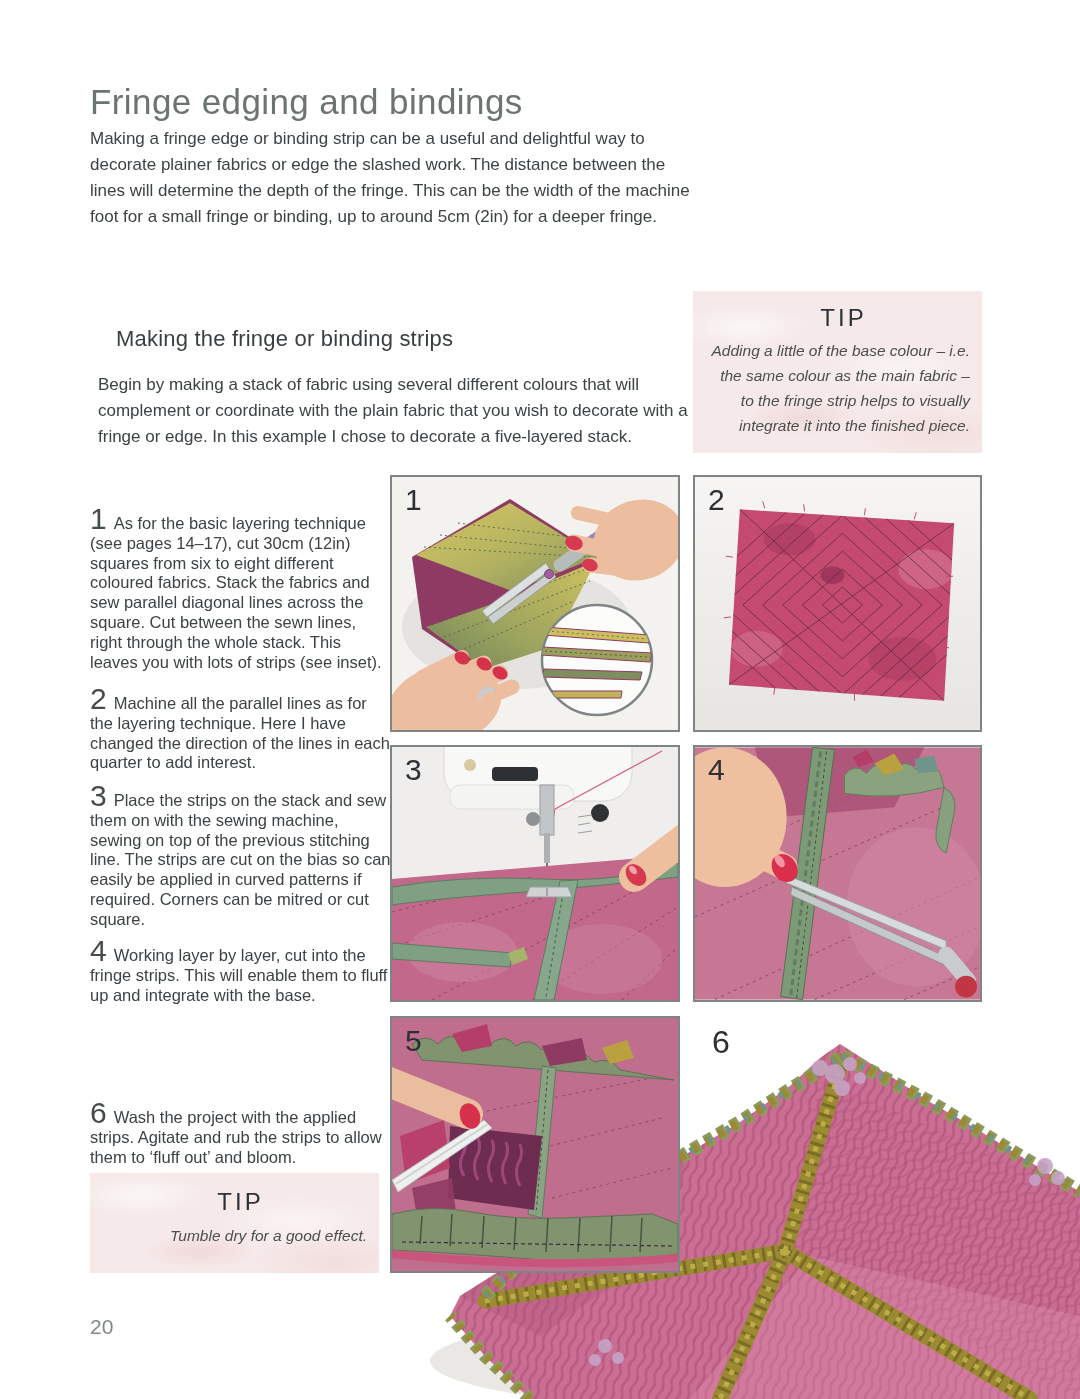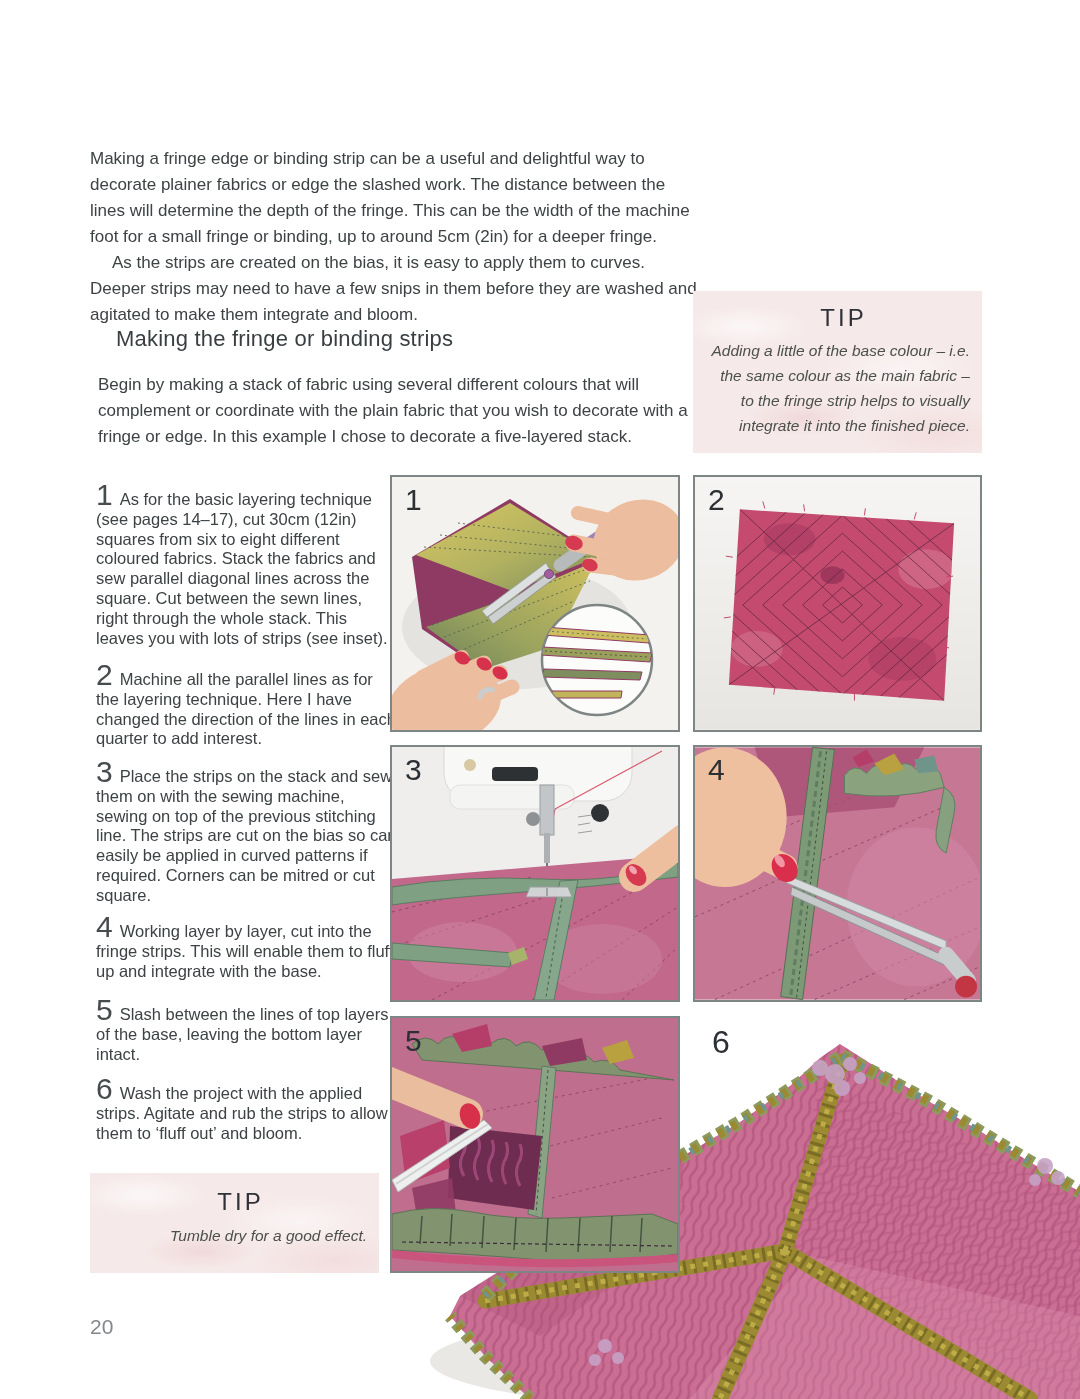--- a/index.html
+++ b/index.html
@@ -5,21 +5,21 @@
   html,body { margin:0; padding:0; background:#ffffff; }
   .page {
     position:relative; width:1080px; height:1399px; background:#ffffff;
     font-family:"Liberation Sans", sans-serif; overflow:hidden;
     color:#3d4245;
   }
   .page-title {
     position:absolute; left:90px; top:82px; font-size:35px; font-weight:300;
     color:#6b7471; letter-spacing:0.4px;
   }
-  .intro { position:absolute; left:90px; top:146px; width:612px; font-size:17px; line-height:26px; color:#3d4245; }
+  .intro { position:absolute; left:90px; top:126px; width:612px; font-size:17px; line-height:26px; color:#3d4245; }
   .intro p { margin:0; }
   .intro .indent { text-indent:22px; }
   .section-heading {
     position:absolute; left:90px; top:326px; font-size:22px; font-weight:400;
     color:#393e41; letter-spacing:0.2px;margin-left:26px;
   }
   .section-body { position:absolute; left:90px; top:364px; width:612px; font-size:17px; line-height:26px; color:#3d4245; margin:8px; }
 
   .tip-box {
     position:absolute; text-align:center; box-sizing:border-box;
@@ -29,21 +29,21 @@
       radial-gradient(ellipse 80px 26px at 38% 78%, rgba(236,204,206,0.55), rgba(236,204,206,0) 70%),
       radial-gradient(ellipse 120px 40px at 85% 88%, rgba(240,214,214,0.6), rgba(240,214,214,0) 70%),
       #f6e9e9;
   }
   .tip-right { left:693px; top:291px; width:289px; height:162px; padding-top:13px; }
   .tip-bottom { left:90px; top:1173px; width:289px; height:100px; padding-top:15px; }
   .tip-label { font-size:24px; font-weight:400; letter-spacing:3px; color:#2e3237;padding-left:12px; }
   .tip-text { font-style:italic; font-size:15.5px; line-height:25px; color:#4b504c; padding:6px 12px 0 12px;text-align:right; }
   .tip-bottom .tip-text { padding-top:7px; }
 
-  .step { position:absolute; left:96px; width:301px; font-size:16.5px; line-height:19.8px; color:#3d4245; }
+  .step { position:absolute; left:90px; width:301px; font-size:16.5px; line-height:19.8px; color:#3d4245;margin-top:24px; }
   .step-num { font-size:30px; font-weight:300; color:#464b4e; line-height:19.8px; margin-right:7px; }
   .s1 { top:485px; } .s2 { top:665px; } .s3 { top:762px; }
   .s4 { top:917px; } .s5 { top:1000px; } .s6 { top:1079px; }
 
   .photo { position:absolute; border:2px solid #7e8685; box-sizing:border-box; background:#f2f1ef; }
   .photo svg { display:block; width:100%; height:100%; }
   .photo-num {
     position:absolute; top:6px; left:13px; font-size:30px; font-weight:300; color:#2c3034;
   }
   .p1 { left:390px; top:475px; width:290px; height:257px; }
@@ -54,39 +54,38 @@
   .p6 { left:390px; top:1016px; width:690px; height:383px; border:none; background:#ffffff; z-index:1; }
   .p6 .photo-num { left:322px; top:8px; font-size:32px; }
 
   .page-number { position:absolute; left:90px; top:1315px; font-size:21px; color:#84888a; }
 </style>
 </head>
 <body>
 
 <div class="page">
 
+  <div class="page-title">Fringe edging and bindings</div>
 
   <div class="intro">
     <p>Making a fringe edge or binding strip can be a useful and delightful way to decorate plainer fabrics or edge the slashed work. The distance between the lines will determine the depth of the fringe. This can be the width of the machine foot for a small fringe or binding, up to around 5cm (2in) for a deeper fringe.</p>
-    <p class="indent">As the strips are created on the bias, it is easy to apply them to curves. Deeper strips may need to have a few snips in them before they are washed and agitated to make them integrate and bloom.</p>
   </div>
 
   <div class="section-heading">Making the fringe or binding strips</div>
   <p class="section-body">Begin by making a stack of fabric using several different colours that will complement or coordinate with the plain fabric that you wish to decorate with a fringe or edge. In this example I chose to decorate a five-layered stack.</p>
 
   <div class="tip-box tip-right">
     <div class="tip-label">TIP</div>
     <div class="tip-text">Adding a little of the base colour – i.e. the same colour as the main fabric – to the fringe strip helps to visually integrate it into the finished piece.</div>
   </div>
 
   <div class="step s1"><span class="step-num">1</span><span>As for the basic layering technique (see pages 14–17), cut 30cm (12in) squares from six to eight different coloured fabrics. Stack the fabrics and sew parallel diagonal lines across the square. Cut between the sewn lines, right through the whole stack. This leaves you with lots of strips (see inset).</span></div>
   <div class="step s2"><span class="step-num">2</span><span>Machine all the parallel lines as for the layering technique. Here I have changed the direction of the lines in each quarter to add interest.</span></div>
   <div class="step s3"><span class="step-num">3</span><span>Place the strips on the stack and sew them on with the sewing machine, sewing on top of the previous stitching line. The strips are cut on the bias so can easily be applied in curved patterns if required. Corners can be mitred or cut square.</span></div>
   <div class="step s4"><span class="step-num">4</span><span>Working layer by layer, cut into the fringe strips. This will enable them to fluff up and integrate with the base.</span></div>
-  <div class="step s5"><span class="step-num">5</span><span>Slash between the lines of top layers of the base, leaving the bottom layer intact.</span></div>
   <div class="step s6"><span class="step-num">6</span><span>Wash the project with the applied strips. Agitate and rub the strips to allow them to ‘fluff out’ and bloom.</span></div>
 
   <div class="tip-box tip-bottom">
     <div class="tip-label">TIP</div>
     <div class="tip-text">Tumble dry for a good effect.</div>
   </div>
 
   <div class="photo p6">
     <svg viewBox="0 0 690 383">
       <defs>

